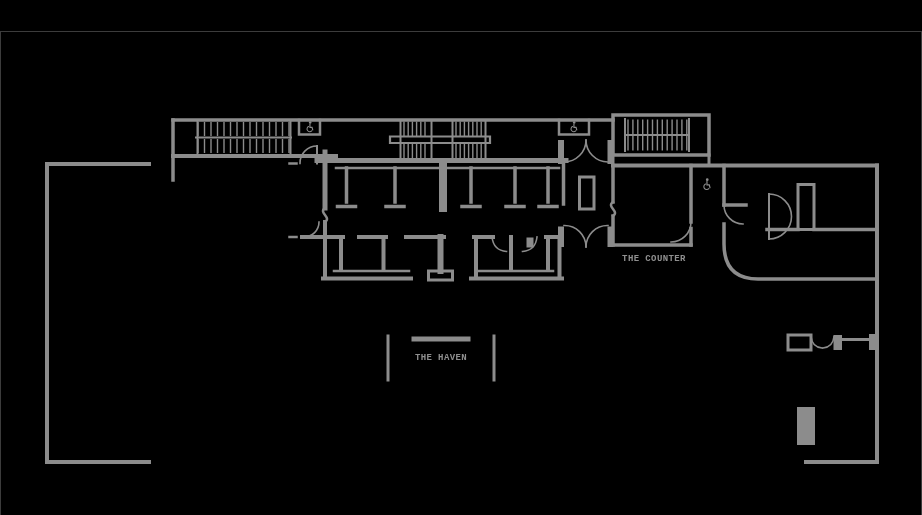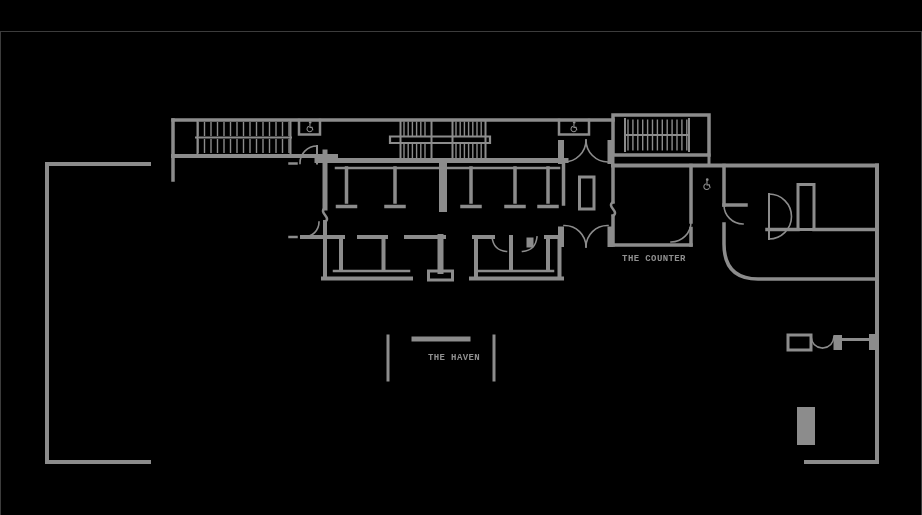--- a/index.html
+++ b/index.html
@@ -25,21 +25,21 @@
   .w8 {stroke:var(--wall,#8c8c8c);stroke-width:8;fill:none;stroke-linecap:square}
   .hatch{stroke:var(--wall,#8c8c8c);stroke-width:1.4;fill:none}
   .fillg{fill:var(--wall,#8c8c8c);stroke:none}
   .icon-stroke{stroke:var(--wall,#8c8c8c);fill:none;stroke-linecap:round}
   .plan-label{
     position:absolute;color:var(--text,#8f8f8f);
     font-size:9px;font-weight:bold;letter-spacing:.4px;white-space:nowrap;
     transform:translateX(-50%);
   }
   .label-counter{left:653px;top:222px;}
-  .label-haven{left:453px;top:321px;}
+  .label-haven{left:440px;top:321px;}
 </style>
 </head>
 <body>
 
 <div id="stage">
   <svg width="922" height="515" viewBox="0 0 922 515">
 
     <defs>
       <symbol id="wc" viewBox="0 0 12 14">
         <circle cx="6.8" cy="1.8" r="1.5" class="fillg"></circle>

